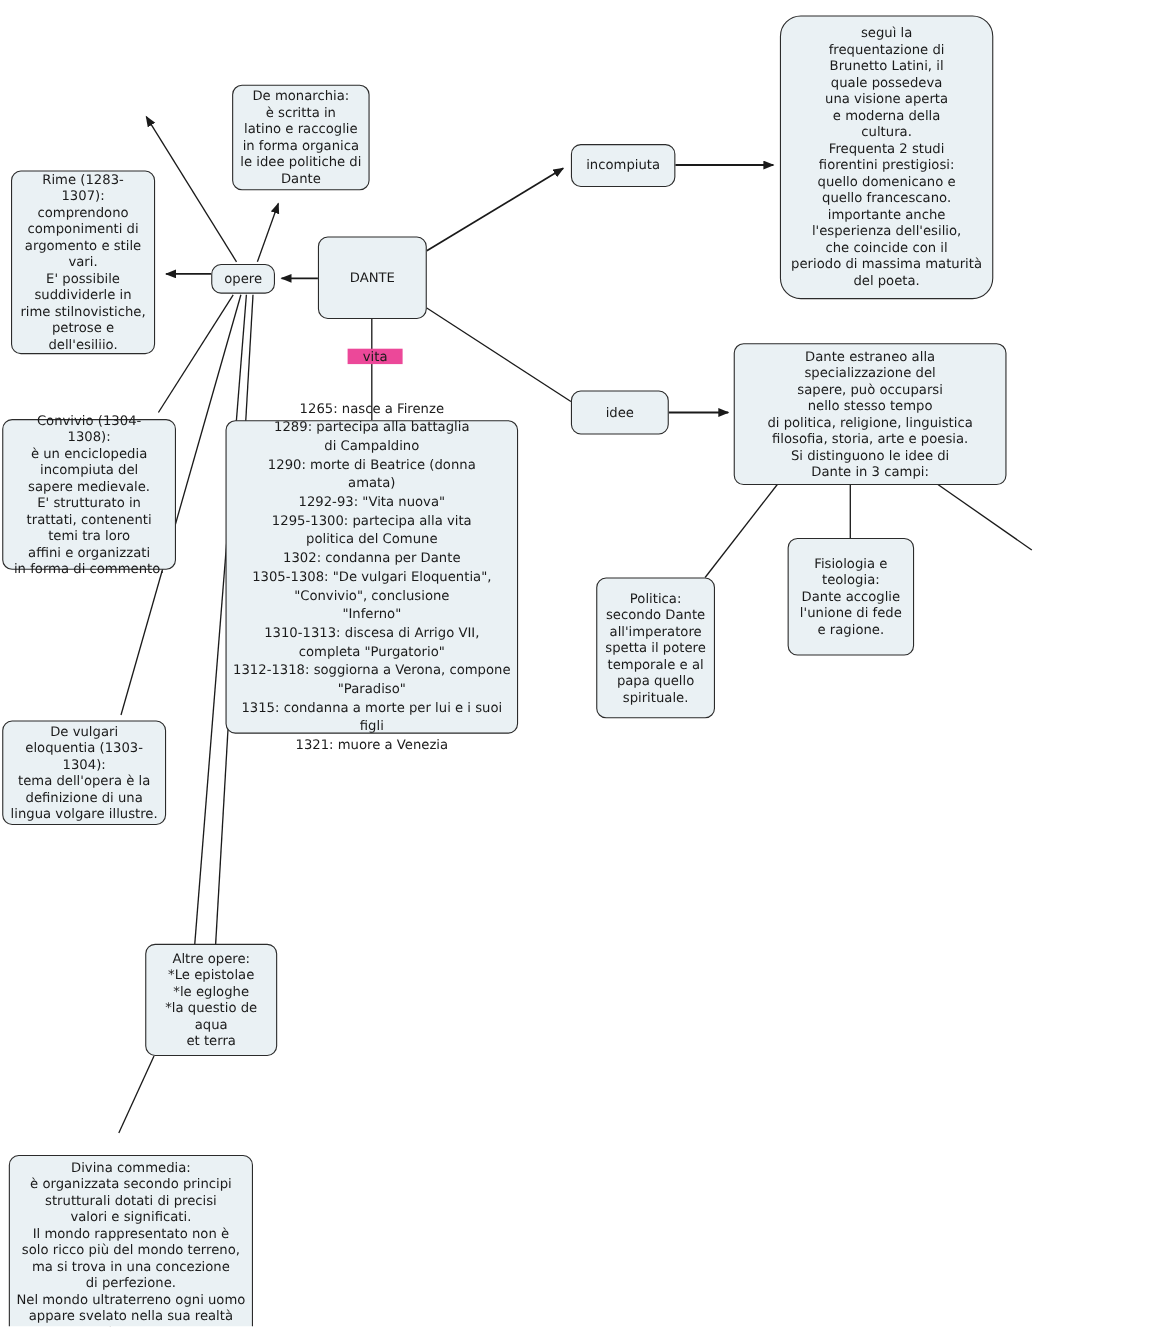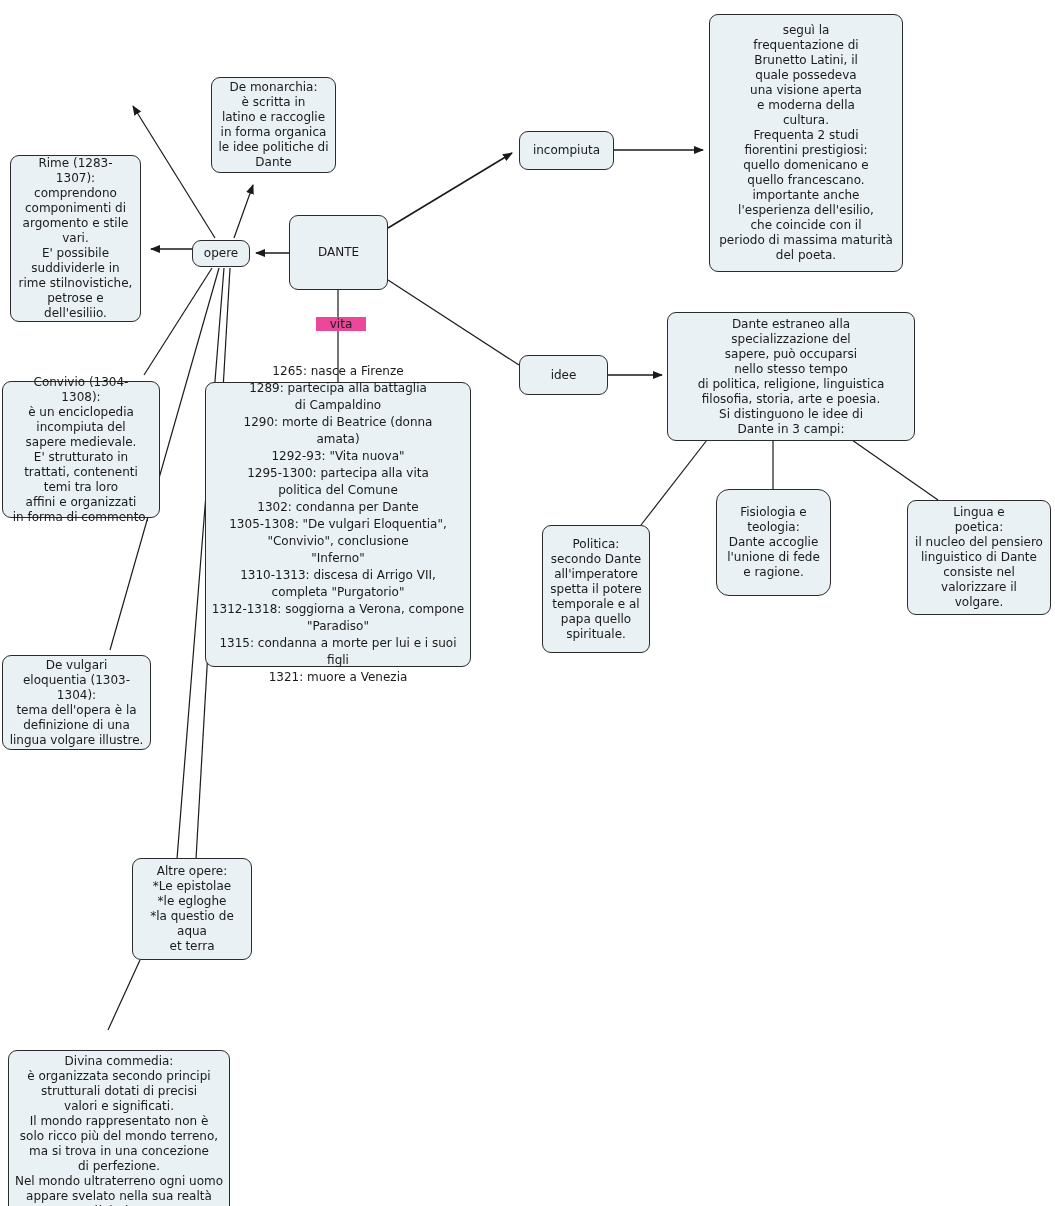--- a/index.html
+++ b/index.html
@@ -180,21 +180,21 @@
 "Convivio", conclusione
 "Inferno"
 1310-1313: discesa di Arrigo VII,
 completa "Purgatorio"
 1312-1318: soggiorna a Verona, compone
 "Paradiso"
 1315: condanna a morte per lui e i suoi
 figli
 1321: muore a Venezia</div>
 
-  <div class="node" style="left:709px; top:14px; width:194px; height:258px;">seguì la
+  <div class="node" style="left:709px; top:14px; width:194px; height:258px;border-radius:19px;">seguì la
 frequentazione di
 Brunetto Latini, il
 quale possedeva
 una visione aperta
 e moderna della
 cultura.
 Frequenta 2 studi
 fiorentini prestigiosi:
 quello domenicano e
 quello francescano.
@@ -214,27 +214,20 @@
 Dante in 3 campi:</div>
 
   <div class="node" style="left:542px; top:525px; width:108px; height:128px;">Politica:
 secondo Dante
 all'imperatore
 spetta il potere
 temporale e al
 papa quello
 spirituale.</div>
 
-  <div class="node" style="left:716px; top:489px; width:115px; height:107px;border-radius:13px;">Fisiologia e
+  <div class="node" style="left:716px; top:489px; width:115px; height:107px;">Fisiologia e
 teologia:
 Dante accoglie
 l'unione di fede
 e ragione.</div>
 
-  <div class="node" style="left:907px; top:500px; width:144px; height:115px;">Lingua e
-poetica:
-il nucleo del pensiero
-linguistico di Dante
-consiste nel
-valorizzare il
-volgare.</div>
 
 </div>
 
 </body></html>

